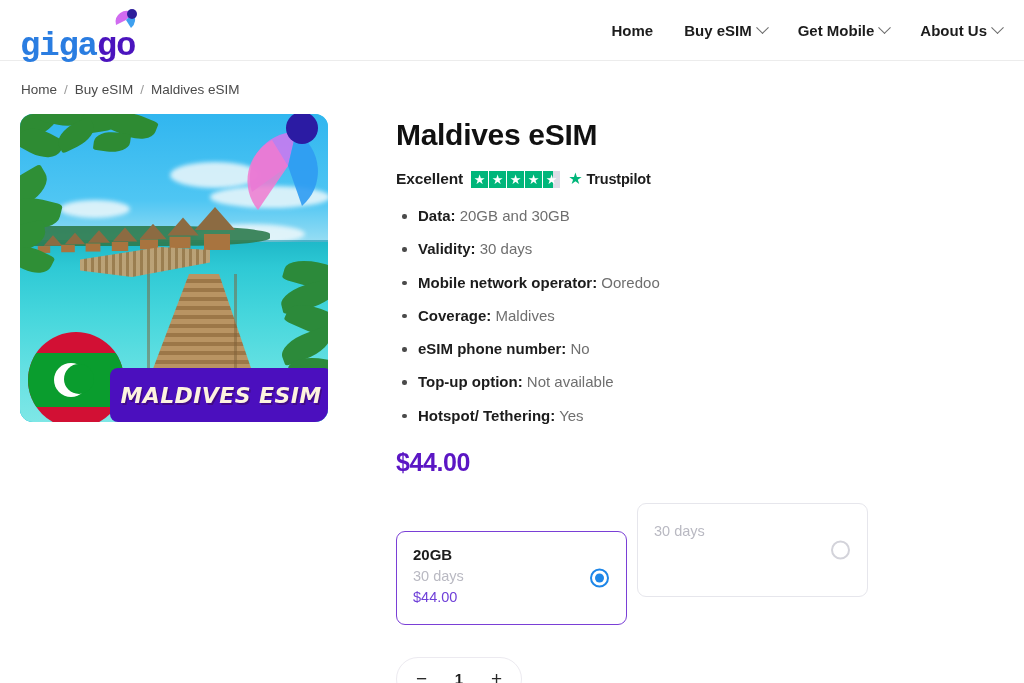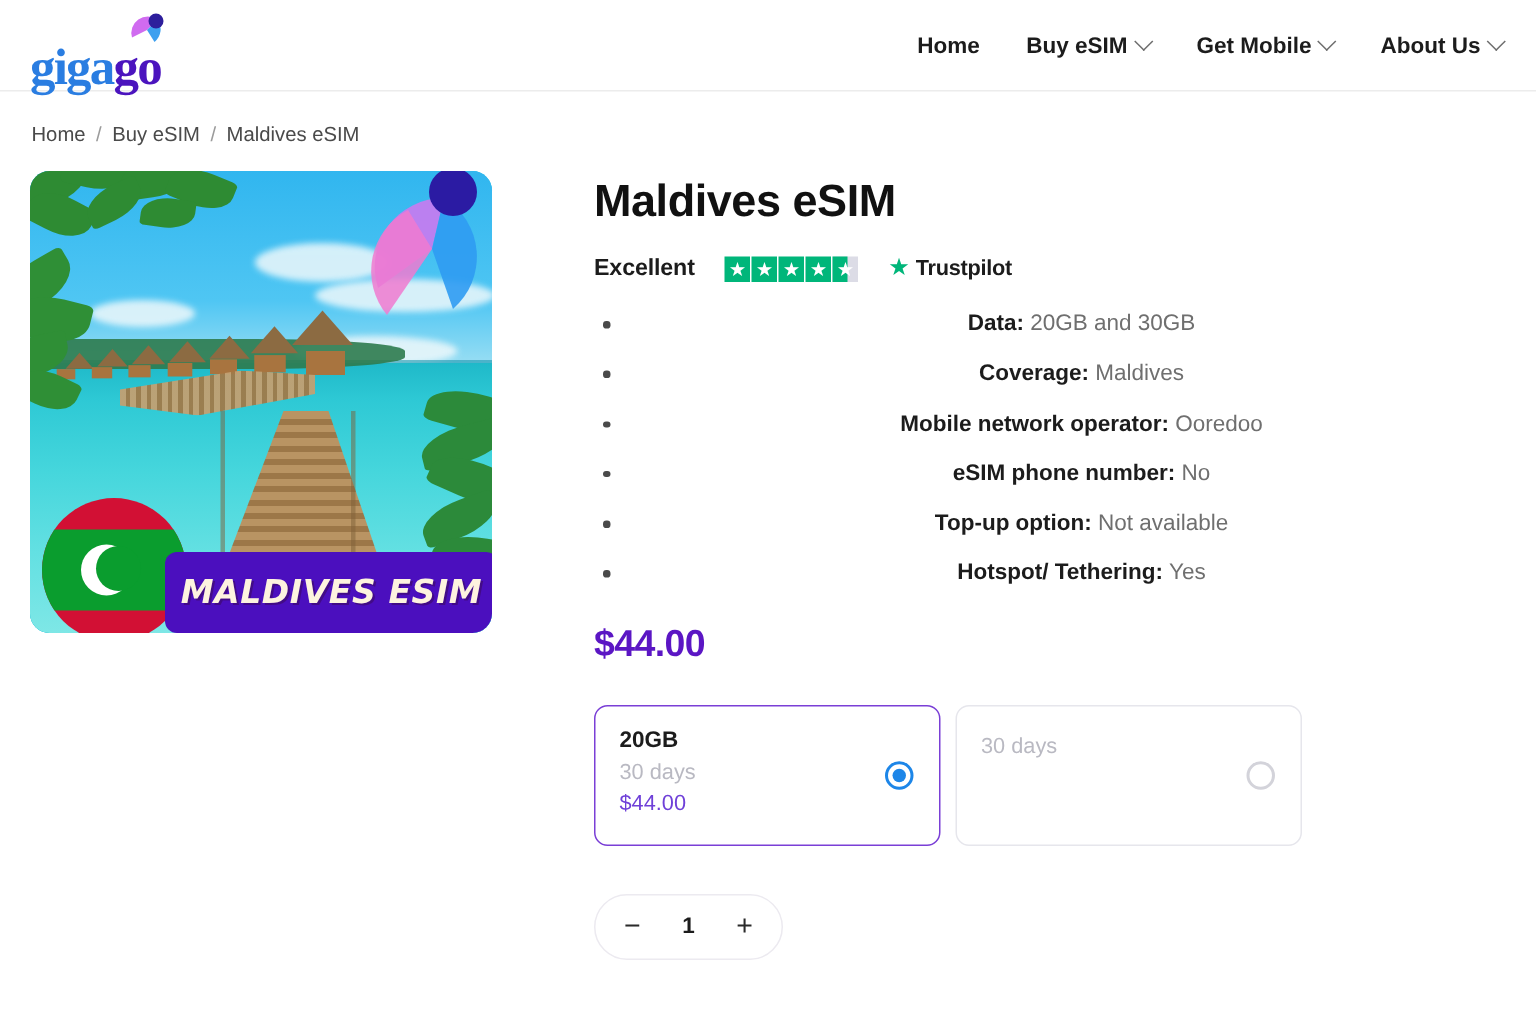--- a/index.html
+++ b/index.html
@@ -29,21 +29,21 @@
     align-items: center;
     position: relative;
     height: 40px;
     user-select: none;
   }
   .logo-text {
     font-size: 34px;
     font-weight: 700;
     letter-spacing: -1.2px;
     line-height: 1;
-    font-family: Liberation Serif, serif;
+    font-family: Liberation Mono, monospace;
     margin-top: 32px;
   }
   .logo-giga { color: #2a7de1; }
   .logo-go   { color: #4b14be; }
   .logo-swoosh {
     position: absolute;
     right: -3px;
     top: -2px;
     width: 26px;
     height: 26px;
@@ -213,21 +213,21 @@
     font-size: 30px;
     font-weight: 700;
     color: #111111;
     letter-spacing: -0.3px;
     line-height: 1.1;
   }
 
   .rating-row {
     display: flex;
     align-items: center;
-    gap: 20px;
+    gap: 8px;
     margin-top: 19px;
   }
   .rating-word {
     font-size: 15.5px;
     font-weight: 700;
     color: #1c1c1c;
     letter-spacing: -0.1px;
   }
   .stars { display: flex; gap: 1px; }
   .star-box {
@@ -253,21 +253,20 @@
   .tp-name { font-size: 14.5px; font-weight: 600; color: #1c1c1c; letter-spacing: -0.2px; }
 
   .spec-list { margin-top: 18px; list-style: none; }
   .spec-item {
     position: relative;
     padding-left: 22px;
     font-size: 15px;
     color: #6f6f6f;
     line-height: 1.35;
     margin-bottom: 13px;
-    text-align: center;
   }
   .spec-item::before {
     content: "";
     position: absolute;
     left: 6px; top: 8px;
     width: 4.5px; height: 4.5px;
     border-radius: 50%;
     background: #4a4a4a;
   }
   .spec-label { font-weight: 700; color: #1c1c1c; }
@@ -284,21 +283,21 @@
   .plan-card {
     width: 231px;
     height: 94px;
     border-radius: 9px;
     background: #ffffff;
     padding: 14px 16px 0 16px;
     position: relative;
     cursor: pointer;
     border: 1.5px solid #e6e6ec;
   }
-  .plan-card.selected { border: 1.8px solid #7a3fd6; }
+  .plan-card.selected { border: 1.8px solid #7a3fd6; margin-top: 28px; }
   .plan-size { font-size: 15px; font-weight: 700; color: #1c1c1c; }
   .plan-days { font-size: 14.5px; color: #b9b9c2; margin-top: 5px; }
   .plan-price { font-size: 14.5px; color: #6f40d8; margin-top: 5px; }
   .plan-radio {
     position: absolute; right: 17px; top: 50%; transform: translateY(-50%);
     width: 19px; height: 19px; border-radius: 50%;
     border: 2px solid #d3d3da;
     background: #ffffff;
   }
   .plan-card.selected .plan-radio {
@@ -492,26 +491,30 @@
         <span class="tp-name">Trustpilot</span>
       </span>
     </div>
 
     <ul class="spec-list">
       <li class="spec-item">
         <span class="spec-label">Data:</span>
         <span>20GB and 30GB</span>
       </li>
       <li class="spec-item">
+        <span class="spec-label">Validity:</span>
+        <span>30 days</span>
+      </li>
+      <li class="spec-item">
+        <span class="spec-label">Mobile network operator:</span>
+        <span>Ooredoo</span>
+      </li>
+      <li class="spec-item">
         <span class="spec-label">Coverage:</span>
         <span>Maldives</span>
-      </li>
-      <li class="spec-item">
-        <span class="spec-label">Mobile network operator:</span>
-        <span>Ooredoo</span>
       </li>
       <li class="spec-item">
         <span class="spec-label">eSIM phone number:</span>
         <span>No</span>
       </li>
       <li class="spec-item">
         <span class="spec-label">Top-up option:</span>
         <span>Not available</span>
       </li>
       <li class="spec-item">

